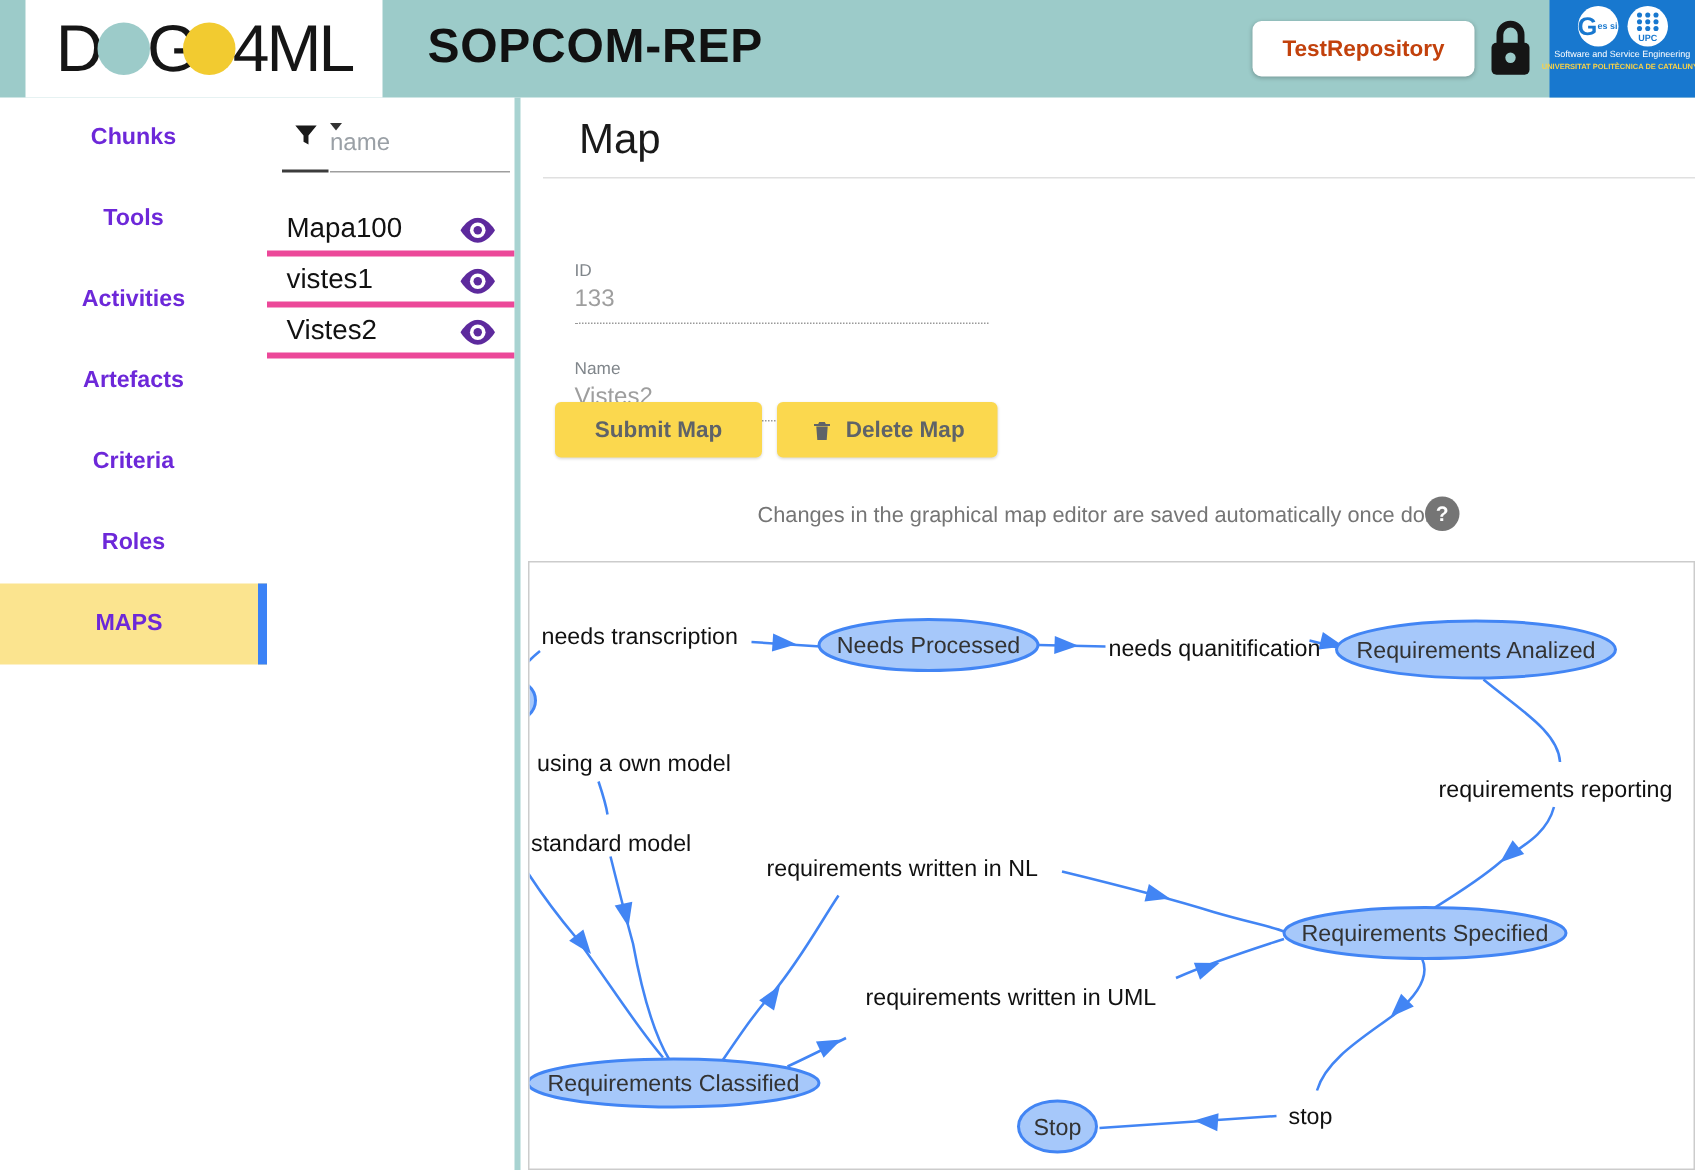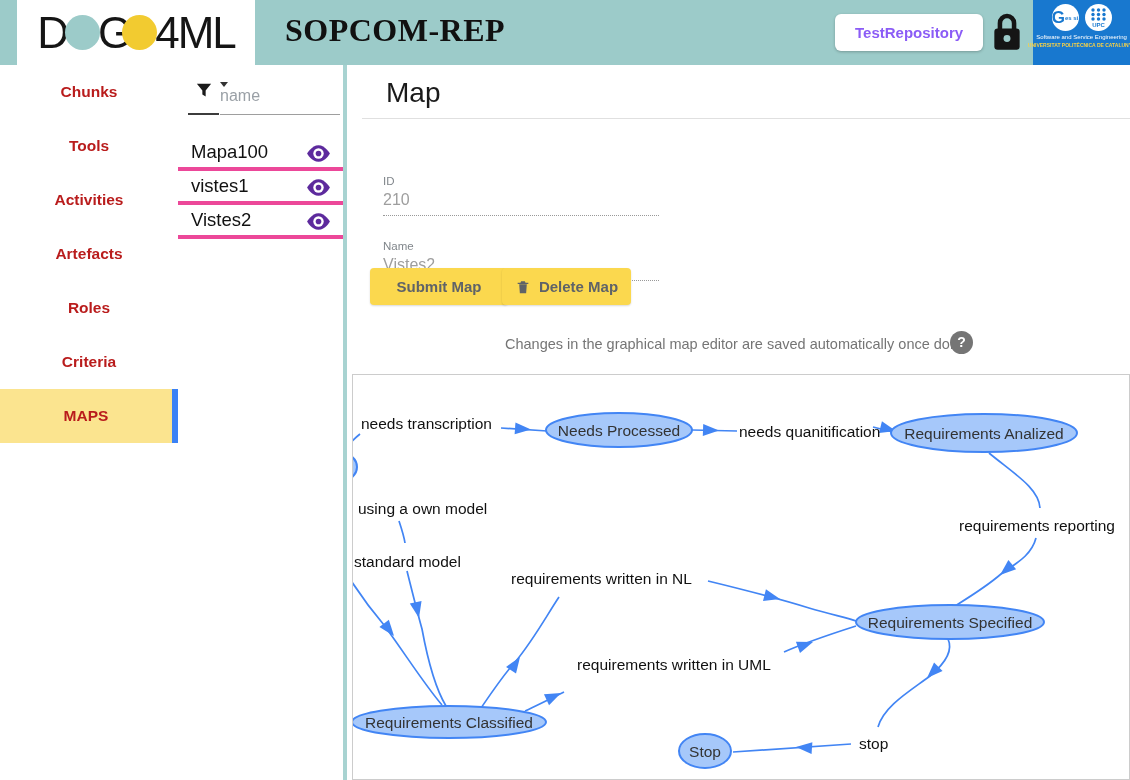--- a/index.html
+++ b/index.html
@@ -8,39 +8,39 @@
   #app { position:relative; width:1130px; height:780px; }
 
   
   .header { position:absolute; left:0; top:0; width:1130px; height:65px; background:#9CCBC9; }
   .logo-box { position:absolute; left:17px; top:0; width:238px; height:65px; background:#fff;
               display:flex; align-items:center; justify-content:center; }
   .logo-box .ltr { font-size:44px; font-weight:300; color:#151515; letter-spacing:-2px; line-height:1; }
   .logo-dot { width:35px; height:35px; border-radius:50%; display:inline-block; margin:0 -2px; }
   .dot-teal { background:#9CCBC9; }
   .dot-yellow { background:#F2CB30; margin-left:-8px; }
-  .app-title { position:absolute; left:285px; top:12px; font-size:32px; font-weight:700; color:#111; letter-spacing:0.5px;font-family:Liberation Serif, serif; }
+  .app-title { position:absolute; left:285px; top:12px; font-size:32px; font-weight:700; color:#111; letter-spacing:0.5px; }
   .repo-btn { position:absolute; left:835px; top:14px; height:37px; padding:0 20px; background:#fff;
-              border:none; border-radius:6px; font-family:inherit; font-size:15px; font-weight:700; color:#8b5cf6;
+              border:none; border-radius:6px; font-family:inherit; font-size:15px; font-weight:700; color:#c2410c;
               box-shadow:0 1px 3px rgba(0,0,0,.25); cursor:pointer; }
   .lock { position:absolute; left:991px; top:12px; width:32px; height:41px; }
   .org-box { position:absolute; left:1033px; top:0; width:97px; height:65px; background:#1878CF;
              display:flex; flex-direction:column; align-items:center; padding-top:4px; }
   .org-circles { display:flex; gap:6px; }
   .org-circle { width:27px; height:27px; border-radius:50%; background:#fff; display:flex;
                 align-items:center; justify-content:center; overflow:hidden; }
   .gessi-g { color:#1878CF; font-size:17px; font-weight:700; line-height:1; }
   .gessi-sm { color:#1878CF; font-size:6px; font-weight:700; line-height:1; }
   .org-line1 { color:#fff; font-size:6px; margin-top:3px; white-space:nowrap; }
   .org-line2 { color:#F7D147; font-size:5px; font-weight:700; margin-top:2px; white-space:nowrap; }
 
   
   .sidebar { position:absolute; left:0; top:65px; width:178px; }
   .side-item { height:54px; line-height:54px; text-align:center; font-size:15.5px; font-weight:700;
-               color:#b91c1c; cursor:pointer; }
+               color:#6d28d9; cursor:pointer; }
   .side-item.active { background:#FBE48F; border-right:6px solid #3b82f6; }
 
   
   .list-panel { position:absolute; left:178px; top:65px; width:165px; }
   .filter-zone { position:relative; height:72px; }
   .funnel { position:absolute; left:17px; top:16px; width:18px; height:18px; }
   .filter-caret { position:absolute; left:42px; top:17px; width:0; height:0;
                   border-left:4px solid transparent; border-right:4px solid transparent; border-top:5px solid #333; }
   .filter-input { position:absolute; left:42px; top:22px; width:118px; border:none; outline:none;
                   font-family:inherit; font-size:16px; color:#444; background:transparent; }
@@ -62,21 +62,21 @@
   .field { position:absolute; left:35px; width:276px;margin-top:48px; }
   .field .f-label { font-size:11.5px; color:#80868B; }
   .field .f-value { font-size:16px; color:#9E9E9E; margin-top:4px; padding-bottom:6px;
                     border-bottom:1.5px dotted #999; }
   .f-id   { top:62px; }
   .f-name { top:127px; }
   .btn { position:absolute; top:203px; height:37px; border:none; border-radius:4px; background:#FBD84E;
          font-family:inherit; font-size:15px; font-weight:700; color:#5F6368; cursor:pointer;
          display:flex; align-items:center; justify-content:center; gap:8px; box-shadow:0 1px 2px rgba(0,0,0,.15); }
   .btn-submit { left:22px; width:138px; }
-  .btn-delete { left:154px; width:129px; }
+  .btn-delete { left:170px; width:147px; }
   .btn-delete svg { width:16px; height:18px; }
   .note { position:absolute; left:157px; top:271px; font-size:14.5px; color:#757575; }
   .help-badge { position:absolute; left:602px; top:266px; width:23px; height:23px; border-radius:50%;
                 background:#757575; color:#fff; font-size:14px; font-weight:700; text-align:center;
                 line-height:23px; cursor:pointer; }
   .canvas { position:absolute; left:4px; top:309px; width:778px; height:406px; border:1px solid #CCCCCC;
             overflow:hidden; background:#fff; }
 </style>
 </head>
 <body>
@@ -124,22 +124,22 @@
       <div class="org-line1">Software and Service Engineering</div>
       <div class="org-line2">UNIVERSITAT POLITÈCNICA DE CATALUNYA</div>
     </div>
   </div>
 
   <div class="sidebar">
       <div class="side-item">Chunks</div>
       <div class="side-item">Tools</div>
       <div class="side-item">Activities</div>
       <div class="side-item">Artefacts</div>
+      <div class="side-item">Criteria</div>
       <div class="side-item">Roles</div>
-      <div class="side-item">Criteria</div>
       <div class="side-item active">MAPS</div>
     </div>
 
   <div class="list-panel">
     <div class="filter-zone">
       <svg class="funnel" viewBox="0 0 24 24">
         <path d="M2.5 3.5 h19 L14.2 12.5 v8 l-4.4 -2.5 v-5.5 Z" fill="#1a1a1a"></path>
       </svg>
       <span class="filter-caret"></span>
       <input class="filter-input" placeholder="name" style="">
@@ -175,21 +175,21 @@
   </div>
 
   <div class="v-divider"></div>
 
   <div class="main">
     <div class="map-title">Map</div>
     <div class="title-rule"></div>
 
     <div class="field f-id">
       <div class="f-label">ID</div>
-      <div class="f-value">210</div>
+      <div class="f-value">133</div>
     </div>
     <div class="field f-name">
       <div class="f-label">Name</div>
       <div class="f-value">Vistes2</div>
     </div>
 
     <button class="btn btn-submit">
       <span>Submit Map</span>
     </button>
     <button class="btn btn-delete">

